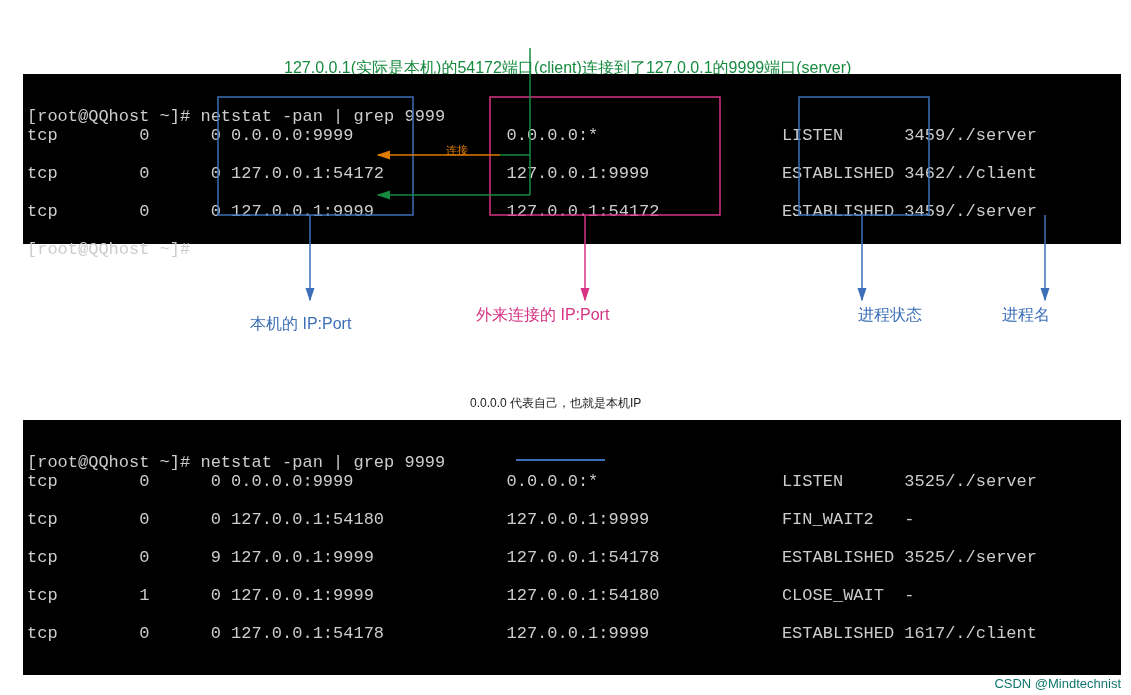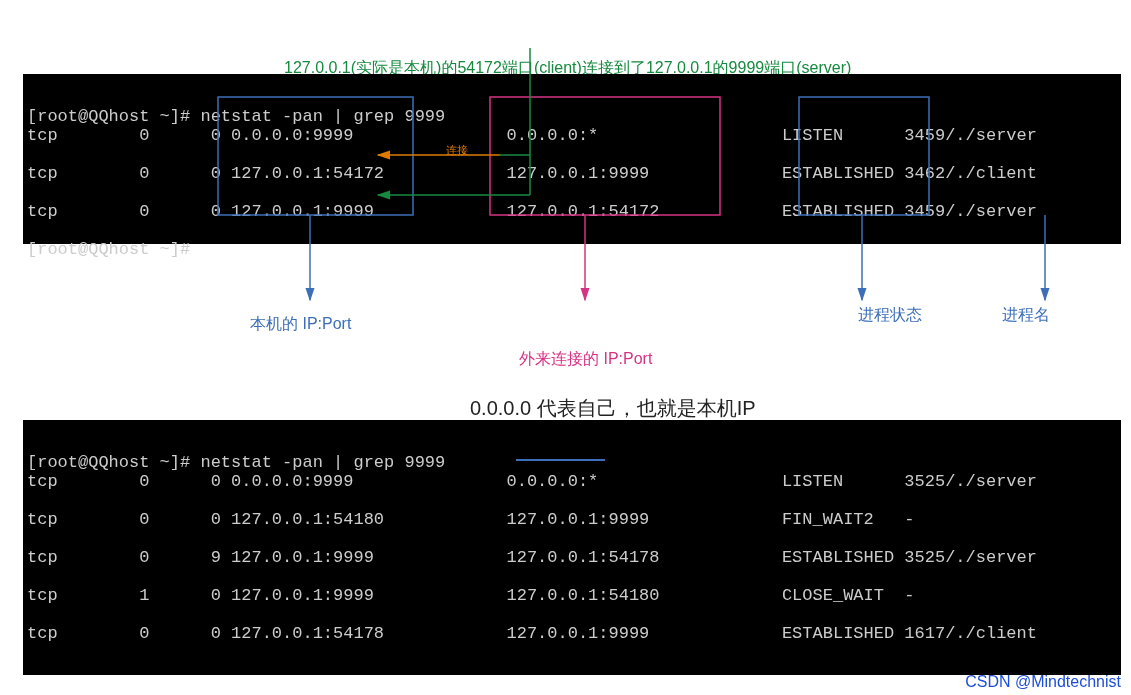--- a/index.html
+++ b/index.html
@@ -28,31 +28,31 @@
     left: 23px; top: 420px; width: 1098px; height: 255px;
   }
   .annotation {
     position: absolute;
     font-family: "SimSun","Microsoft YaHei",sans-serif;
     font-size: 16px;
   }
   .green-text { color: #168a3f; }
   .blue-text  { color: #3c6fb7; }
   .magenta-text { color: #d63384; }
-  .black-text { color: #222; font-size:20px;}
+  .black-text { color: #222; font-size:12px;}
   svg.overlay {
     position: absolute;
     left:0; top:0;
     width:1131px; height:695px;
     pointer-events:none;
   }
   .watermark{
     position:absolute;
     right:10px;bottom:4px;
-    color:#1d4ed8;font-size:16px;
+    color:#0f766e;font-size:13px;
     font-family:Arial,sans-serif;
   }
 </style>
 </head>
 <body>
 
 <div class="annotation green-text" style="left:284px; top:28px;margin-top:30px;">127.0.0.1(实际是本机)的54172端口(client)连接到了127.0.0.1的9999端口(server)</div>
 
 <div class="term term1">
 <span>[root@QQhost ~]# netstat -pan | grep 9999</span>
@@ -61,21 +61,21 @@
 <span id="t1r1">tcp        0      0 127.0.0.1:54172            127.0.0.1:9999             ESTABLISHED 3462/./client</span>
 
 <span id="t1r2">tcp        0      0 127.0.0.1:9999             127.0.0.1:54172            ESTABLISHED 3459/./server</span>
 
 <span>[root@QQhost ~]#</span>
 </div>
 
 <div class="annotation" style="left:446px; top:143px; color:#e07b00; font-size:11px;">连接</div>
 
 <div class="annotation blue-text" style="left:250px; top:314px;">本机的 IP:Port</div>
-<div class="annotation magenta-text" style="left:519px; top:305px;margin-top:44px;">外来连接的 IP:Port</div>
+<div class="annotation magenta-text" style="left:476px; top:305px;">外来连接的 IP:Port</div>
 <div class="annotation blue-text" style="left:830px; top:305px;margin-left:28px;">进程状态</div>
 <div class="annotation blue-text" style="left:1002px; top:305px;">进程名</div>
 
 <div class="annotation black-text" style="left:470px; top:395px;">0.0.0.0 代表自己，也就是本机IP</div>
 
 <div class="term term2">
 <span>[root@QQhost ~]# netstat -pan | grep 9999</span>
 <span id="t2r0">tcp        0      0 0.0.0.0:9999               0.0.0.0:*                  LISTEN      3525/./server</span>
 
 <span id="t2r1">tcp        0      0 127.0.0.1:54180            127.0.0.1:9999             FIN_WAIT2   -</span>

